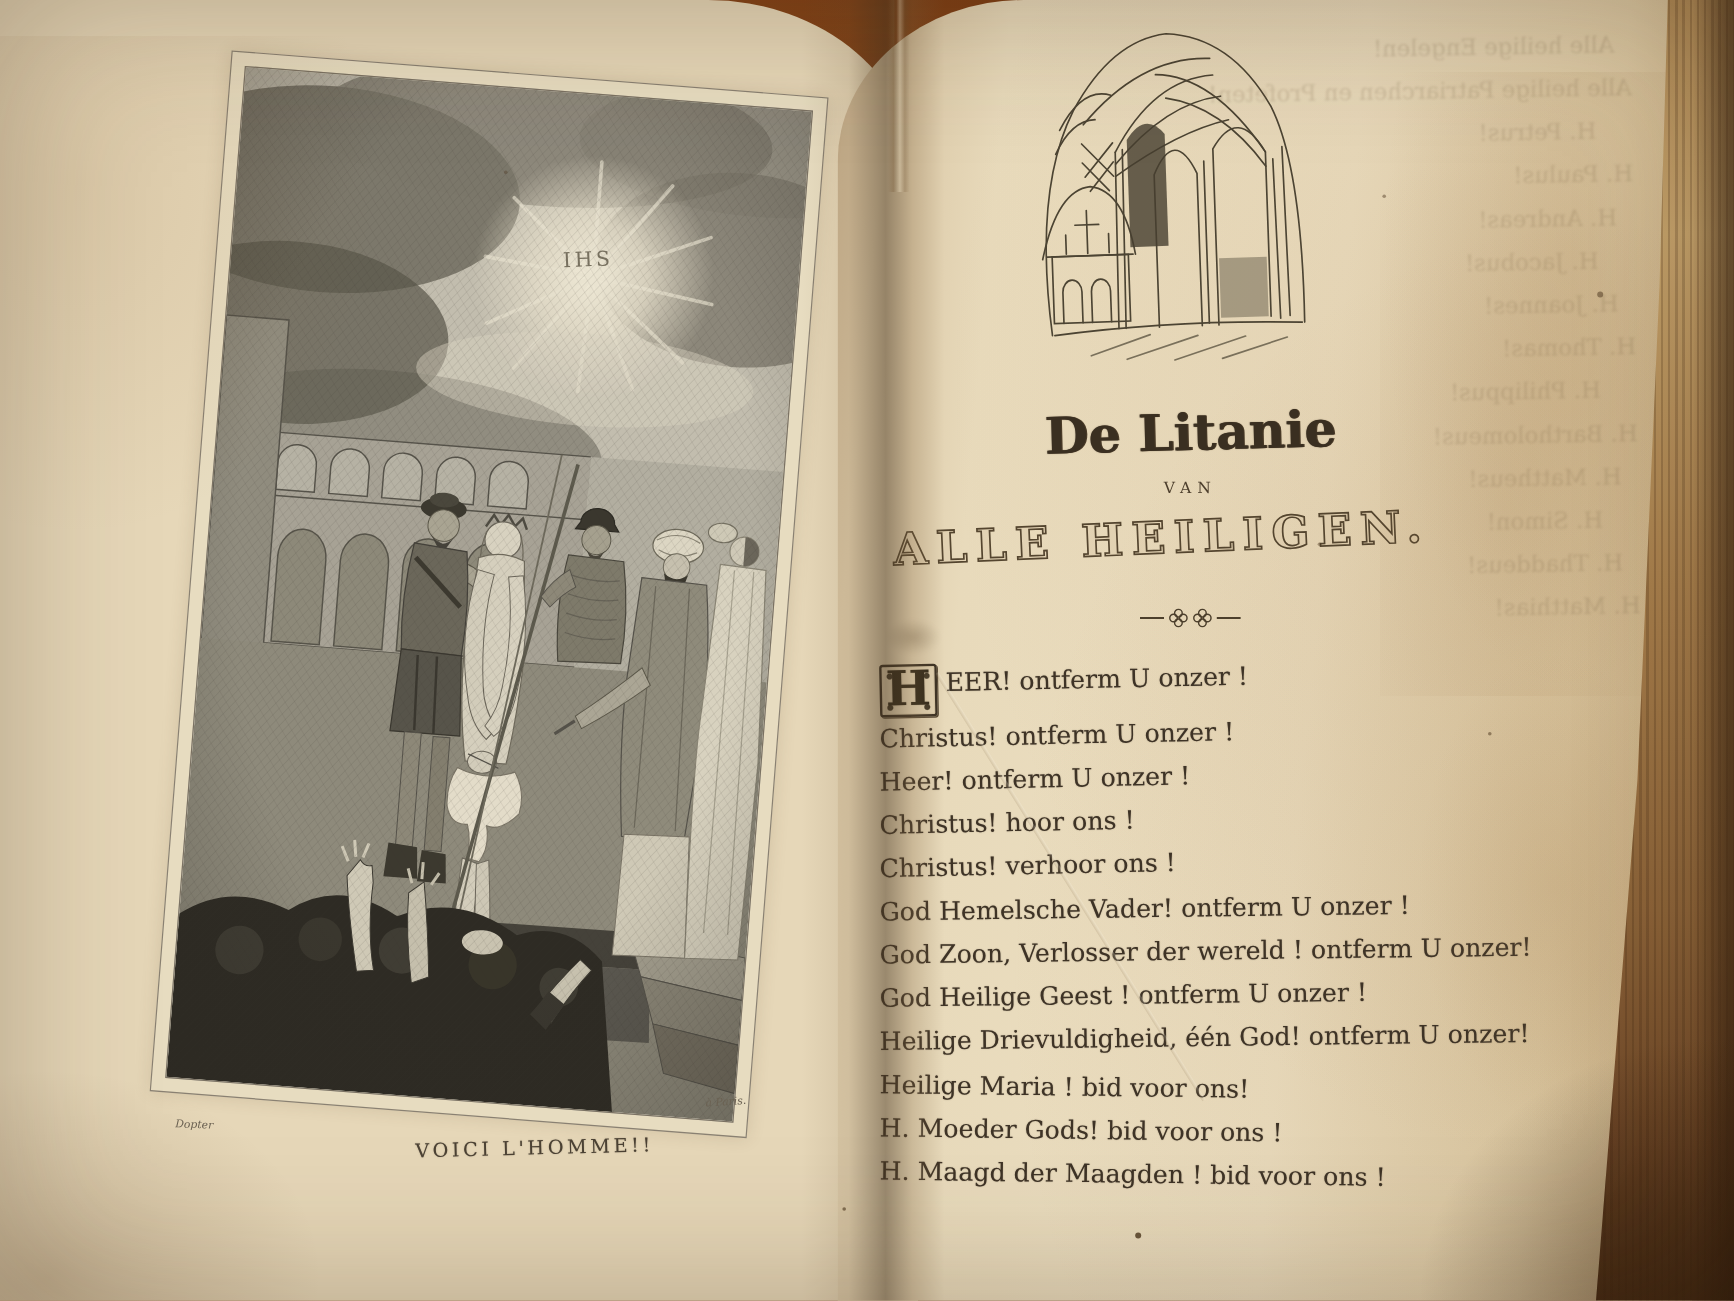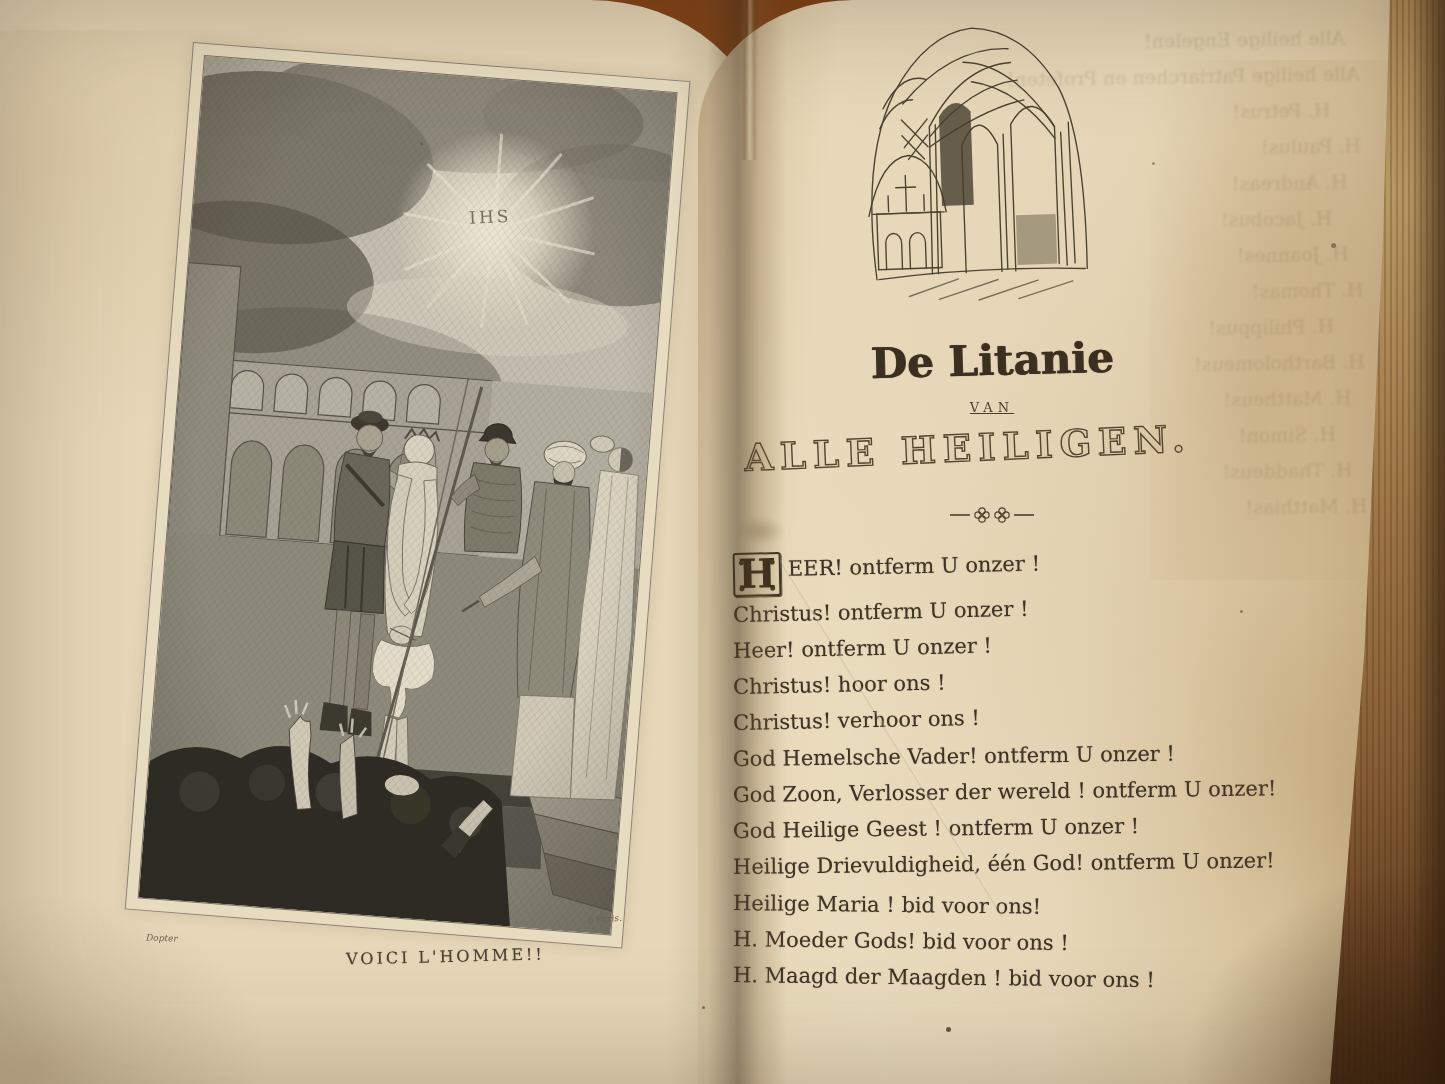--- a/index.html
+++ b/index.html
@@ -62,21 +62,21 @@
   #credit-right{left:588px;top:914px;transform:rotate(-4deg);}
 
   
   #vignette{left:845px;top:6px;width:268px;height:298px;z-index:3;transform:rotate(-2deg);}
   #vignette svg{width:100%;height:100%;}
   #litanie-title{left:762px;top:336px;width:460px;text-align:center;z-index:5;
     font-size:42px;font-weight:bold;color:#3a2f21;transform:rotate(-1.5deg);
     text-shadow:1px 0 0 #4a3b28, 0 0 1px rgba(58,47,33,.6);
     font-family:"DejaVu Serif",serif;}
   #van-label{left:762px;top:400px;width:460px;text-align:center;z-index:5;
-    font-size:13px;letter-spacing:5px;color:#4c3e2c;text-decoration:underline;}
+    font-size:13px;letter-spacing:5px;color:#4c3e2c;}
   #main-title{left:718px;top:426px;width:500px;text-align:center;z-index:5;
     font-size:37px;font-weight:bold;letter-spacing:7px;color:rgba(210,192,160,.25);
     -webkit-text-stroke:1.4px #54452f;transform:rotate(-2.5deg);
     font-family:"DejaVu Serif",serif;}
   #ornament{left:762px;top:505px;width:460px;text-align:center;z-index:5;}
 
   
   #litany{left:733px;top:552px;width:660px;z-index:5;color:#3e3326;}
   .lit-line{font-size:21px;line-height:36px;white-space:nowrap;
     transform-origin:left center;text-shadow:0 0 1px rgba(62,51,38,.45);}

